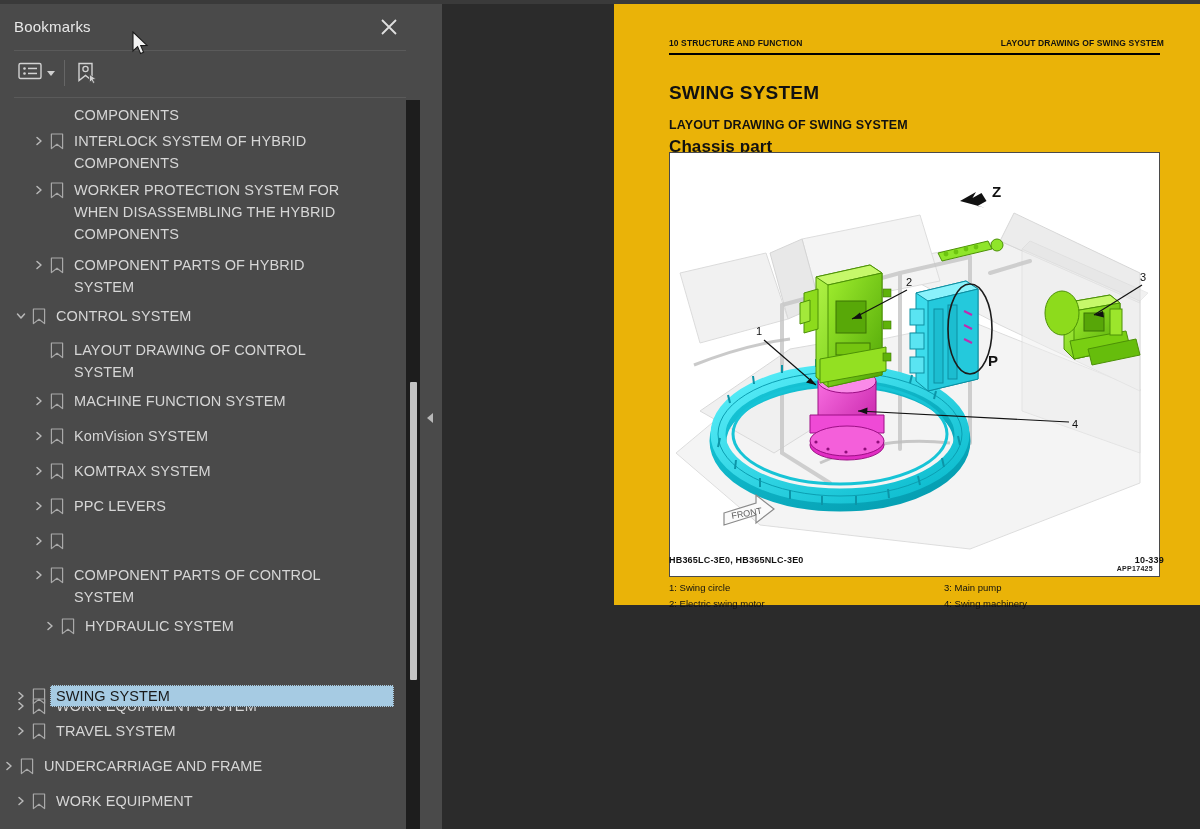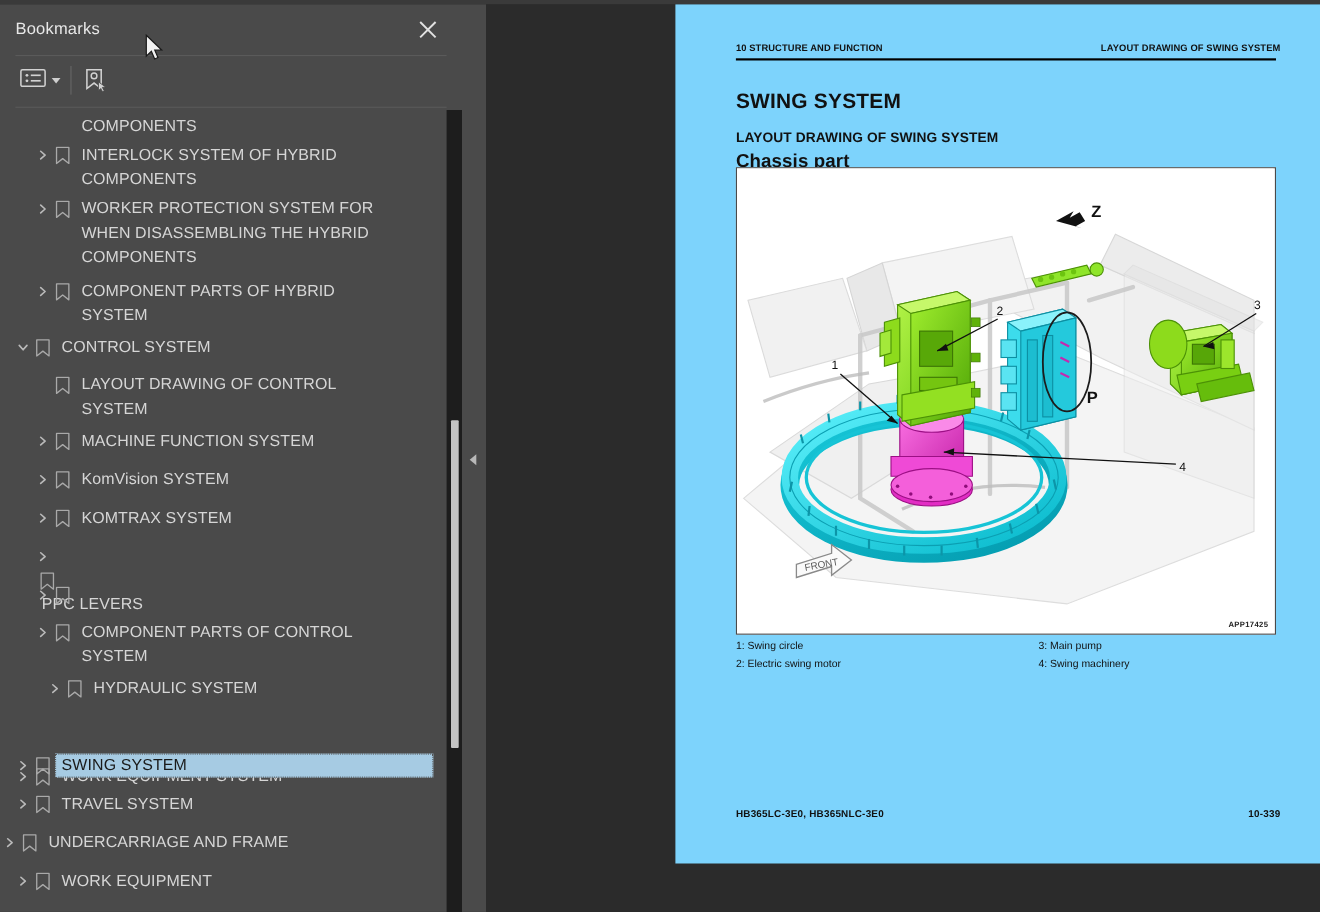--- a/index.html
+++ b/index.html
@@ -128,21 +128,21 @@
 
   
   .viewer-bg {
     position: absolute; left: 442px; top: 4px;
     width: 758px; height: 825px; background: #2b2b2b;
   }
 
   
   .page {
     position: absolute; left: 614px; top: 4px;
-    width: 586px; height: 781px; background: #7dd3fc;
+    width: 586px; height: 601px; background: #eab308;
   }
   .pg-hdr-left {
     position: absolute; left: 55px; top: 34px;
     font-size: 8.5px; font-weight: bold; color: #111; letter-spacing: .1px;
   }
   .pg-hdr-right {
     position: absolute; right: 36px; top: 34px;
     font-size: 8.5px; font-weight: bold; color: #111; letter-spacing: .1px;
   }
   .pg-hdr-rule {
@@ -345,21 +345,21 @@
               <path d="M4 2.5 L8 6 L4 9.5" stroke="#b9b9b9" stroke-width="1.5" fill="none" stroke-linecap="round" stroke-linejoin="round"></path>
             </svg>
           </span>
           <span class="bm-icon">
             <svg width="14" height="17" viewBox="0 0 14 17">
               <path d="M1.4 1 h11.2 v14.6 l-5.6 -4.4 l-5.6 4.4 z" fill="none" stroke="#a9a9a9" stroke-width="1.2" stroke-linejoin="round"></path>
             </svg>
           </span>
           <span class="bm-label">KOMTRAX SYSTEM</span>
         </div>
-        <div class="bm-row" style="top: 395px; padding-left: 32px; flex-direction: column;">
+        <div class="bm-row" style="top: 395px; padding-left: 32px;">
           <span class="bm-chev">
             <svg width="12" height="12" viewBox="0 0 12 12">
               <path d="M4 2.5 L8 6 L4 9.5" stroke="#b9b9b9" stroke-width="1.5" fill="none" stroke-linecap="round" stroke-linejoin="round"></path>
             </svg>
           </span>
           <span class="bm-icon">
             <svg width="14" height="17" viewBox="0 0 14 17">
               <path d="M1.4 1 h11.2 v14.6 l-5.6 -4.4 l-5.6 4.4 z" fill="none" stroke="#a9a9a9" stroke-width="1.2" stroke-linejoin="round"></path>
             </svg>
           </span>

